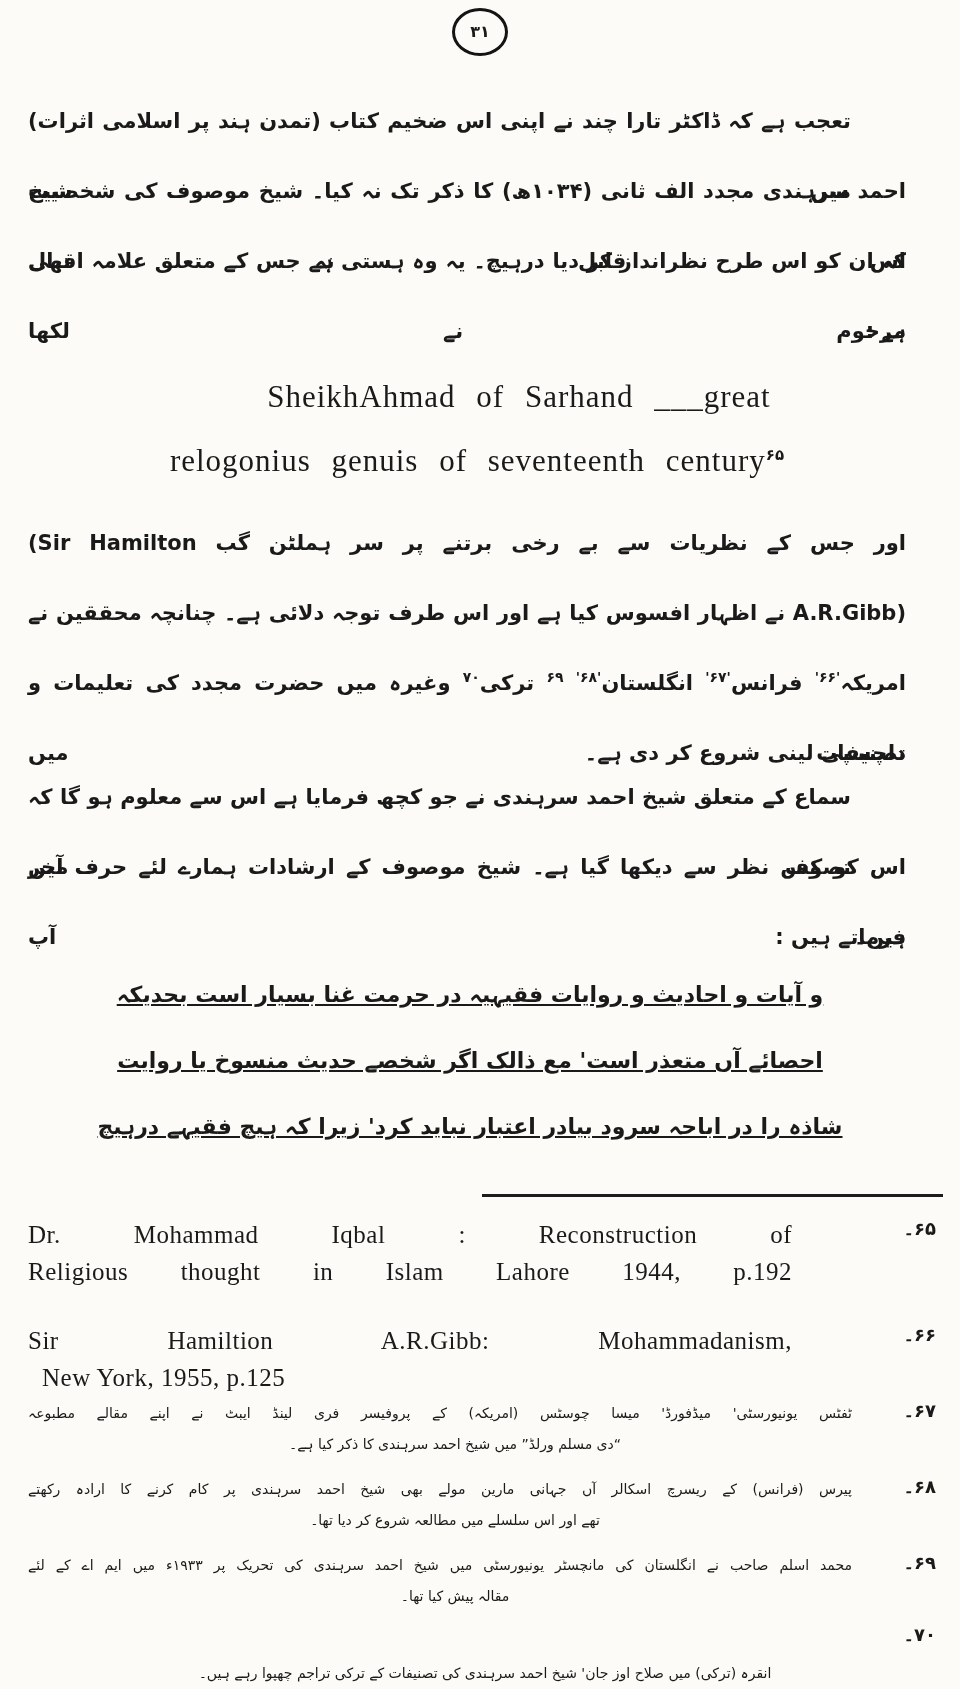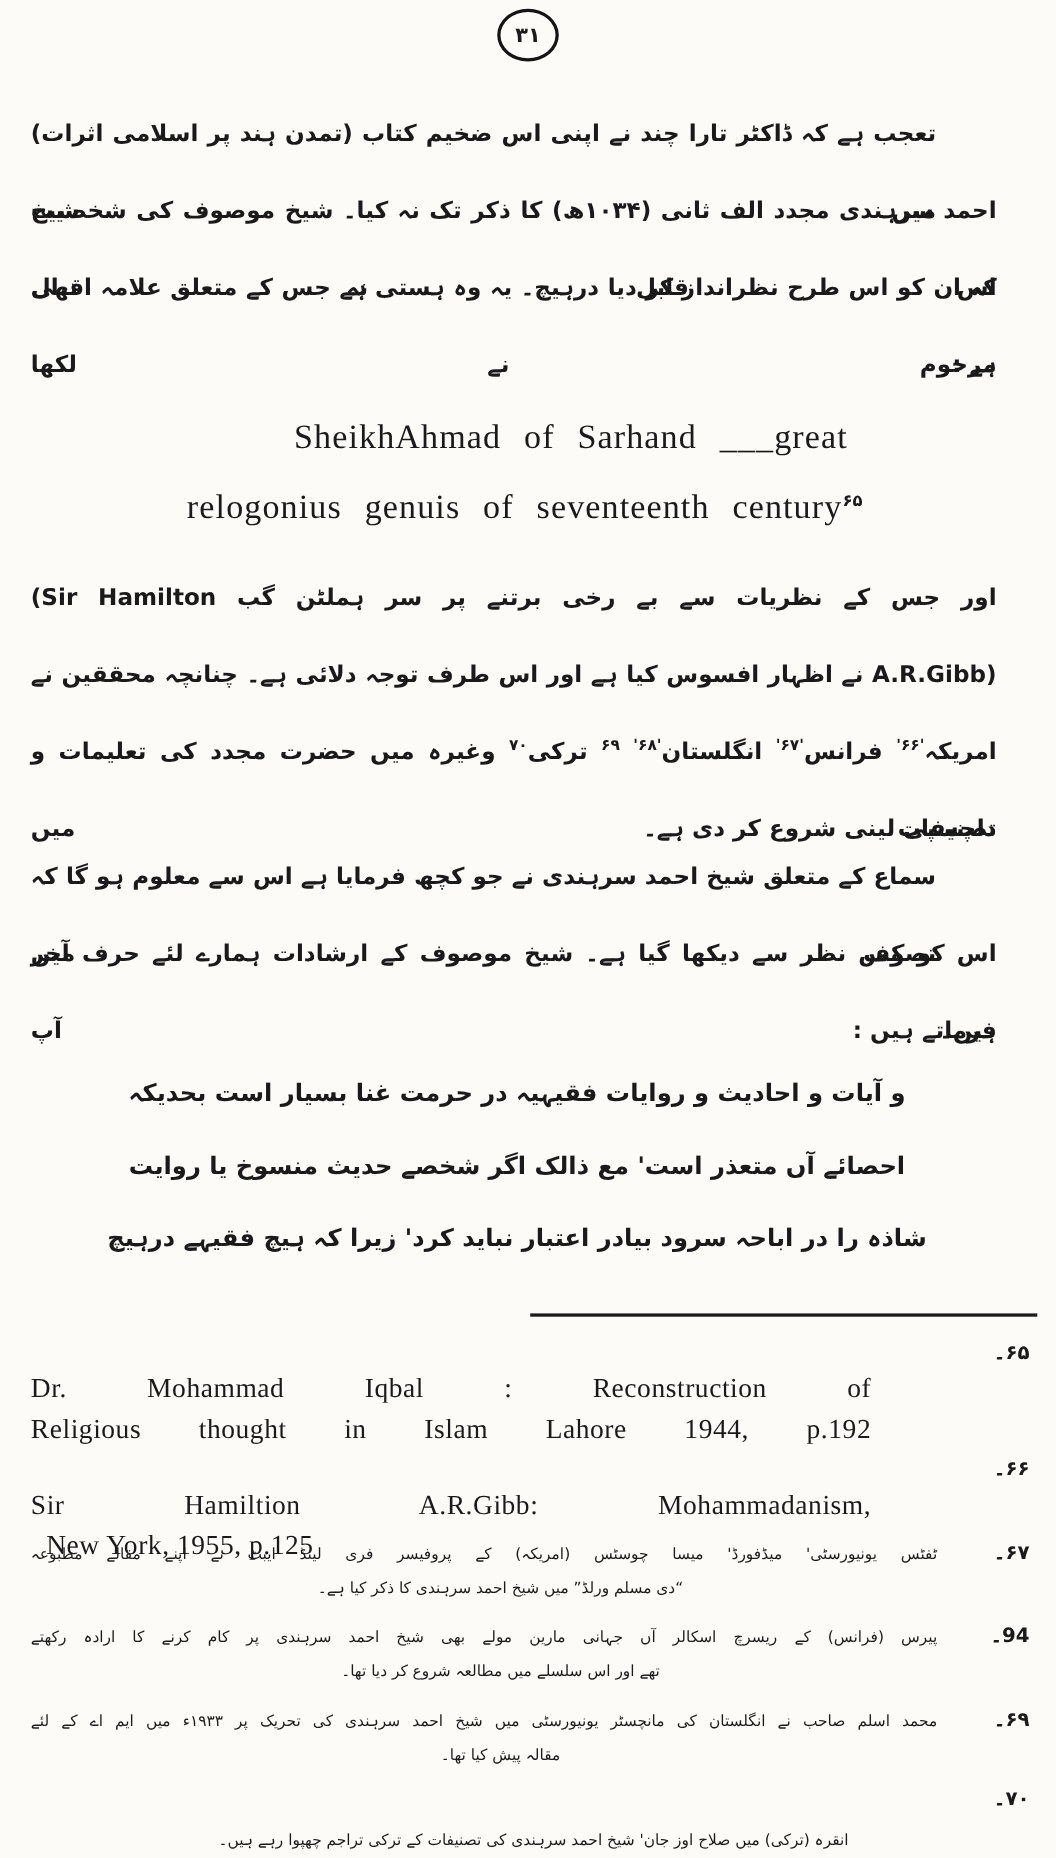--- a/index.html
+++ b/index.html
@@ -25,21 +25,21 @@
   .abs{position:absolute;}
   .jl{text-align:justify;text-align-last:justify;}
   .start{text-align:right;}
 
   
   .pagenum-wrap{top:8px;left:0;width:100%;text-align:center;}
   .pagenum-circle{
     display:inline-block;
     min-width:44px;height:42px;line-height:42px;
     border:3px solid #141414;border-radius:50%;
-    font-size:19px;font-weight:700;
+    font-size:16px;font-weight:700;
     padding:0 3px;
   }
 
   
   .body-block{left:28px;right:54px;}
   .uline{
     font-size:21px;font-weight:700;line-height:70px;
     height:70px;white-space:nowrap;
   }
   .uline.jl{white-space:normal;height:70px;overflow:visible;}
@@ -53,35 +53,35 @@
   .quote-en{left:60px;right:66px;text-align:center;}
   .quote-en .qline{
     font-size:31px;line-height:58px;height:58px;
     word-spacing:12px;letter-spacing:1px;
     font-family:"Liberation Serif",serif;
   }
   .qline-shift{position:relative;left:42px;}
   .qsup{font-size:15px;font-weight:700;vertical-align:super;font-family:"DejaVu Sans",sans-serif;margin-top:32px;}
 
   
-  .quote-fa .uline{font-size:22px;line-height:66px;height:66px;text-align:center;white-space:nowrap;}
+  .quote-fa .uline{font-size:22px;line-height:66px;height:66px;text-align:center;white-space:nowrap;text-decoration:underline;}
   .quote-fa{left:50px;right:70px;}
 
   
   .fn-rule{
     top:1194px;left:482px;width:461px;height:3px;
     background:#1c1c1c;
   }
   .fnrow{left:28px;right:24px;}
   .fn-mark{
     position:absolute;right:0;top:2px;
     direction:rtl;font-family:"DejaVu Sans",sans-serif;
     font-size:18px;font-weight:700;
   }
-  .fn-en-text{margin-right:144px;margin-top:28px;}
+  .fn-en-text{margin-right:144px;}
   .fn-en-line{
     font-size:25px;line-height:37px;
     font-family:"Liberation Serif",serif;
     letter-spacing:0.5px;
   }
   .fn-ur-text{margin-right:84px;}
   .fn-ur-line{
     font-size:14px;font-weight:400;line-height:31px;
     white-space:normal;
   }
@@ -156,21 +156,21 @@
 
   <div class="abs fnrow ur" style="top:1398px;">
     <div class="fn-mark">۶۷۔</div>
     <div class="fn-ur-text">
       <div class="fn-ur-line jl">ٹفٹس یونیورسٹی' میڈفورڈ' میسا چوسٹس (امریکہ) کے پروفیسر فری لینڈ ایبٹ نے اپنے مقالے مطبوعہ</div>
       <div class="fn-ur-line fn-cont">“دی مسلم ورلڈ” میں شیخ احمد سرہندی کا ذکر کیا ہے۔</div>
     </div>
   </div>
 
   <div class="abs fnrow ur" style="top:1474px;">
-    <div class="fn-mark">94۔</div>
+    <div class="fn-mark">۶۸۔</div>
     <div class="fn-ur-text">
       <div class="fn-ur-line jl">پیرس (فرانس) کے ریسرچ اسکالر آں جہانی مارین مولے بھی شیخ احمد سرہندی پر کام کرنے کا ارادہ رکھتے</div>
       <div class="fn-ur-line fn-cont">تھے اور اس سلسلے میں مطالعہ شروع کر دیا تھا۔</div>
     </div>
   </div>
 
   <div class="abs fnrow ur" style="top:1550px;">
     <div class="fn-mark">۶۹۔</div>
     <div class="fn-ur-text">
       <div class="fn-ur-line jl">محمد اسلم صاحب نے انگلستان کی مانچسٹر یونیورسٹی میں شیخ احمد سرہندی کی تحریک پر ۱۹۳۳ء میں ایم اے کے لئے</div>

